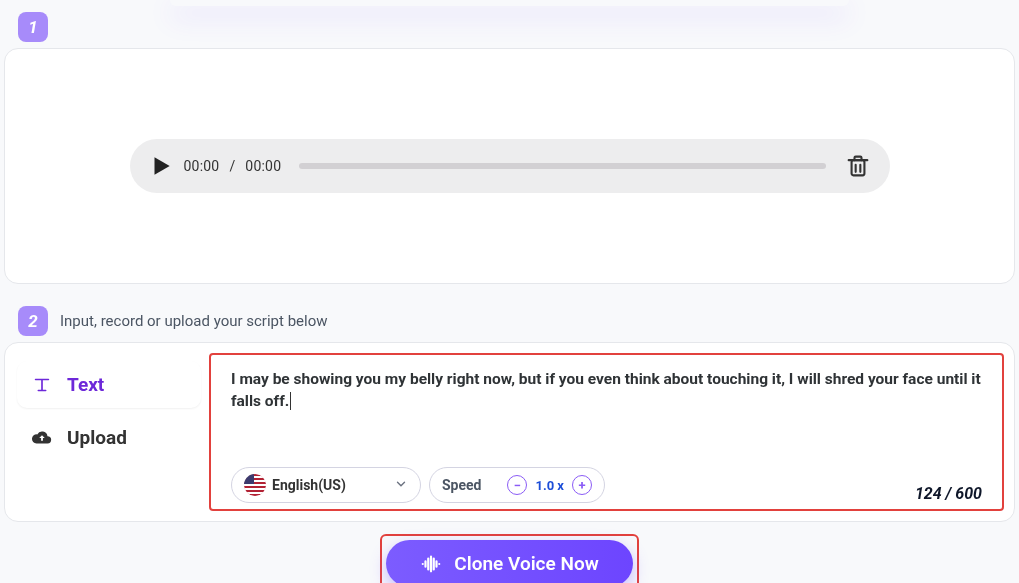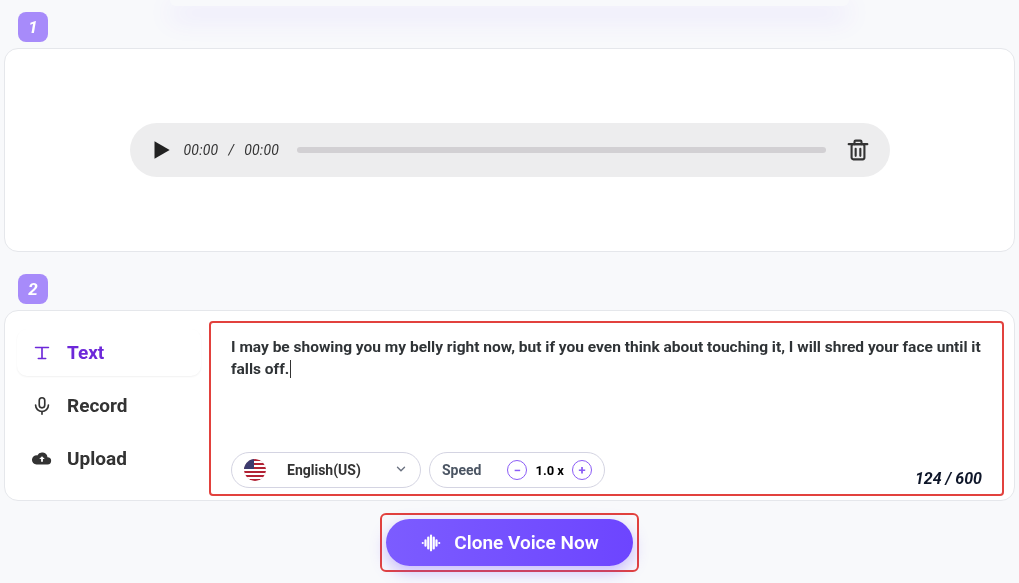--- a/index.html
+++ b/index.html
@@ -18,21 +18,21 @@
       width: 30px; height: 30px; border-radius: 8px;
       background: #a78bfa; color: #fff; font-weight: 700; font-style: italic;
       display: flex; align-items: center; justify-content: center; font-size: 17px;
     }
     .step-title { color: #4b5563; font-size: 15px; }
 
     .panel {
       border: 1px solid #e5e7eb; border-radius: 14px; background: #fff;
       margin: 6px 2px 0 2px;
     }
-    .panel-1 { height: 204px; display:flex; align-items:center; justify-content:center;font-style:italic; }
+    .panel-1 { height: 236px; display:flex; align-items:center; justify-content:center; }
 
     .player {
       width: 760px; height: 54px; border-radius: 28px; background: #ededee;
       display: flex; align-items: center; gap: 10px; padding: 0 18px;
     }
     .play-btn { width: 26px; height: 26px; display:flex; align-items:center; justify-content:center; cursor:pointer; }
     .time { font-size: 14px; color: #333; letter-spacing: .2px; }
     .progress {
       flex: 1; height: 6px; border-radius: 4px;
       background: #d2d0d3; margin: 0 8px;
@@ -44,48 +44,48 @@
     .tabs { width: 200px; padding: 14px 8px 14px 8px; display:flex; flex-direction:column; gap:6px; }
     .tab {
       display:flex; align-items:center; gap:14px; padding: 12px 14px; border-radius: 10px;
       font-size: 19px; color:#333; cursor:pointer;
     }
     .tab.active { background:#fff; box-shadow: 0 1px 2px rgba(0,0,0,.06); color:#6d28d9; }
     .tab .icon { width:22px; height:22px; display:flex; align-items:center; justify-content:center; }
     .tab .icon svg { width:22px; height:22px; }
 
     .editor {
-      flex:1; border: 2px solid #e2413d; margin: 6px 6px 0 0; border-radius: 4px; background:#fff;
+      flex:1; border: 2px solid #e2413d; margin: 6px 6px 6px 0; border-radius: 4px; background:#fff;
       padding: 14px 20px 6px 20px; display:flex; flex-direction:column;
     }
     .script { font-size: 15.5px; color:#2f3336; line-height: 1.4; min-height: 86px; }
     .cursor-caret { border-right: 1px solid #333; padding-right:1px; }
 
     .controls-row { display:flex; align-items:center; gap:8px; margin-top: auto; }
     .pill {
       display:flex; align-items:center; gap:10px; height:36px;
       border:1px solid #d4d4e2; border-radius: 22px; background:#fff; padding: 0 12px;
     }
     .lang-pill { width: 190px; justify-content: space-between; }
-    .lang-left { display:flex; align-items:center; gap:21px; }
+    .lang-left { display:flex; align-items:center; gap:6px; }
     .flag {
       width:22px; height:22px; border-radius:50%; overflow:hidden; display:block;
     }
     .lang-label { font-size:14px; color:#333; }
     .chev { color:#6b7280; }
 
     .speed-pill { width: 176px; gap:8px; }
     .speed-label { font-size:14px; color:#4b5563; }
     .spacer { flex:1; }
     .circle-btn {
       width:20px; height:20px; border-radius:50%; border:1.5px solid #8b5cf6; color:#8b5cf6;
       display:flex; align-items:center; justify-content:center; font-size:13px; line-height:1;
       cursor:pointer; background:#fff;
     }
-    .speed-val { font-size: 13px; color:#000000; }
+    .speed-val { font-size: 13px; color:#1d4ed8; }
     .count { color:#0f172a; font-size:16px; font-style: italic; align-self:flex-end; margin-top:6px; }
 
     .cta-wrap {
       position: relative; display:flex; justify-content:center; margin-top: 12px;
     }
     .cta-box {
       border: 2px solid #e2413d; padding: 4px; border-radius: 6px;
     }
     .cta {
       display:flex; align-items:center; gap:12px; padding: 12px 34px; border-radius: 30px;
@@ -129,40 +129,31 @@
             <rect x="6.5" y="7" width="11" height="13" rx="1.5"></rect>
             <path d="M10 11v6M14 11v6"></path>
           </svg>
       </div>
     </div>
   </div>
 
   <div class="step2-wrap">
     <div class="step-header">
       <div class="step-badge">2</div>
+      <div class="step-title">Input, record or upload your script below</div>
     </div>
     <div class="panel panel-2">
       <div class="tabs">
         <div class="tab active">
           <span class="icon">
             <svg viewBox="0 0 24 24" fill="none" stroke="#6d28d9" stroke-width="1.8">
                 <path d="M5 6h14M12 6v12M8 18h8" stroke-linecap="round"></path>
               </svg>
           </span>
           <span>Text</span>
-        </div>
-        <div class="tab">
-          <span class="icon">
-            <svg viewBox="0 0 24 24" fill="none" stroke="#333" stroke-width="1.8" stroke-linecap="round">
-                <rect x="9" y="3" width="6" height="11" rx="3"></rect>
-                <path d="M5 11a7 7 0 0 0 14 0"></path>
-                <path d="M12 18v3"></path>
-              </svg>
-          </span>
-          <span>Record</span>
         </div>
         <div class="tab">
           <span class="icon">
             <svg viewBox="0 0 24 24" fill="#333">
                 <path d="M6 18a5 5 0 1 1 .8-9.94A6 6 0 0 1 18 10a4 4 0 0 1 0 8H6z"></path>
                 <path d="M12 9l-3 3h2v3h2v-3h2l-3-3z" fill="#fff"></path>
               </svg>
           </span>
           <span>Upload</span>
         </div>

